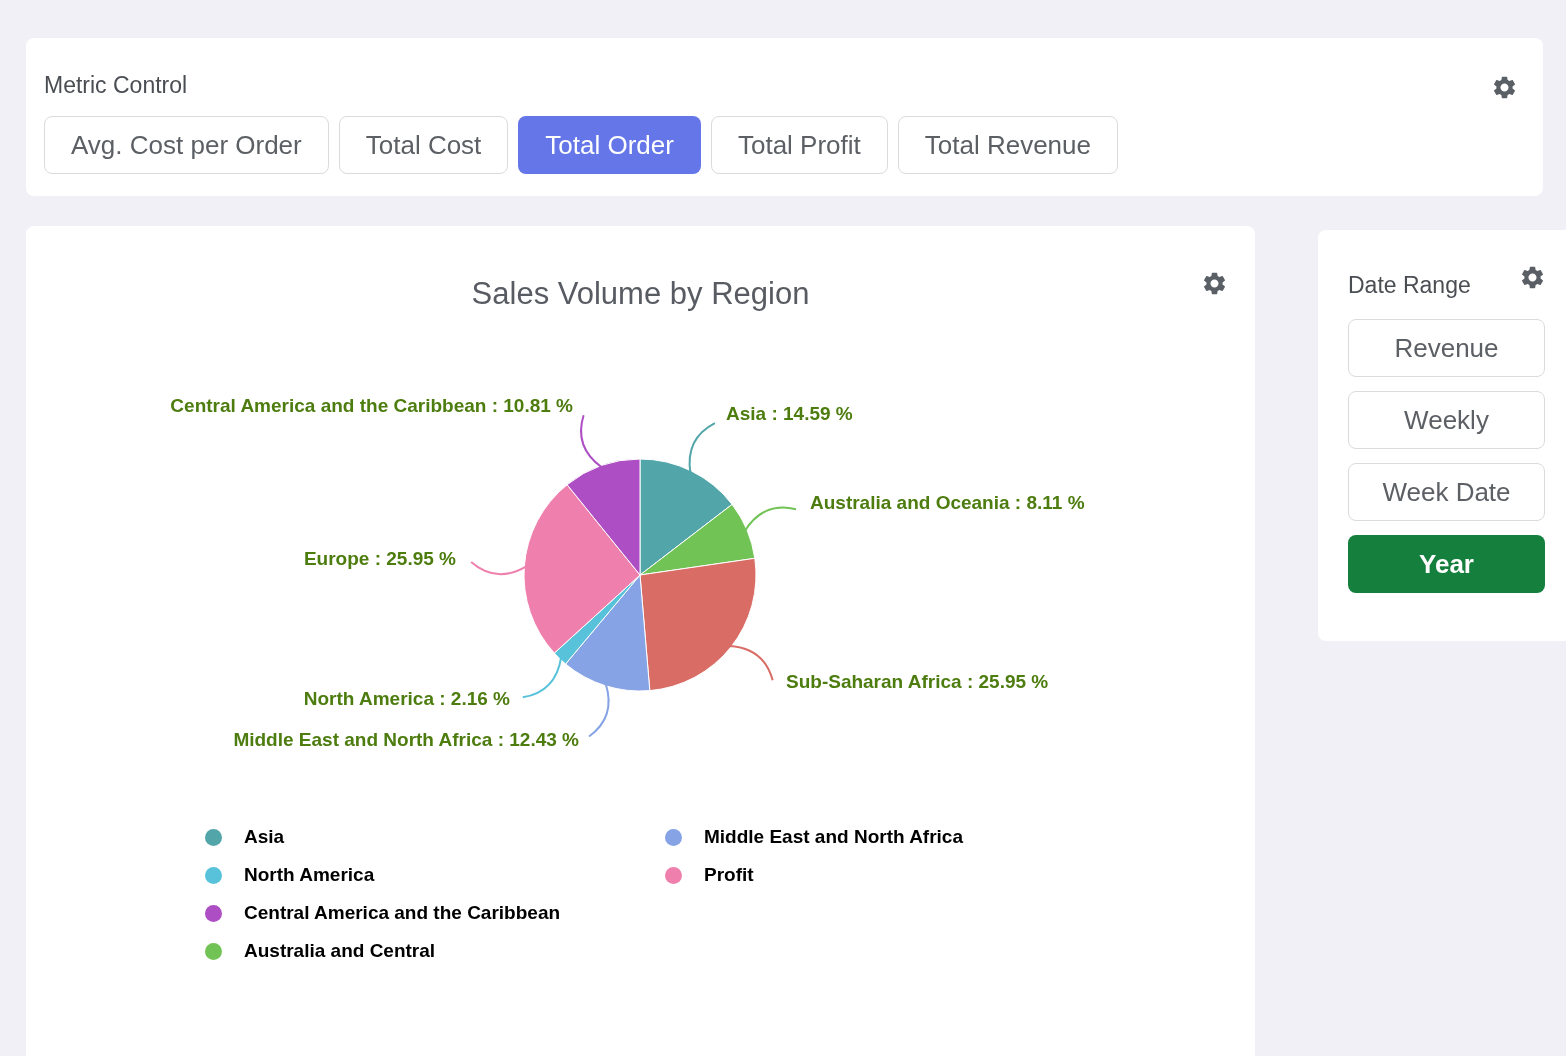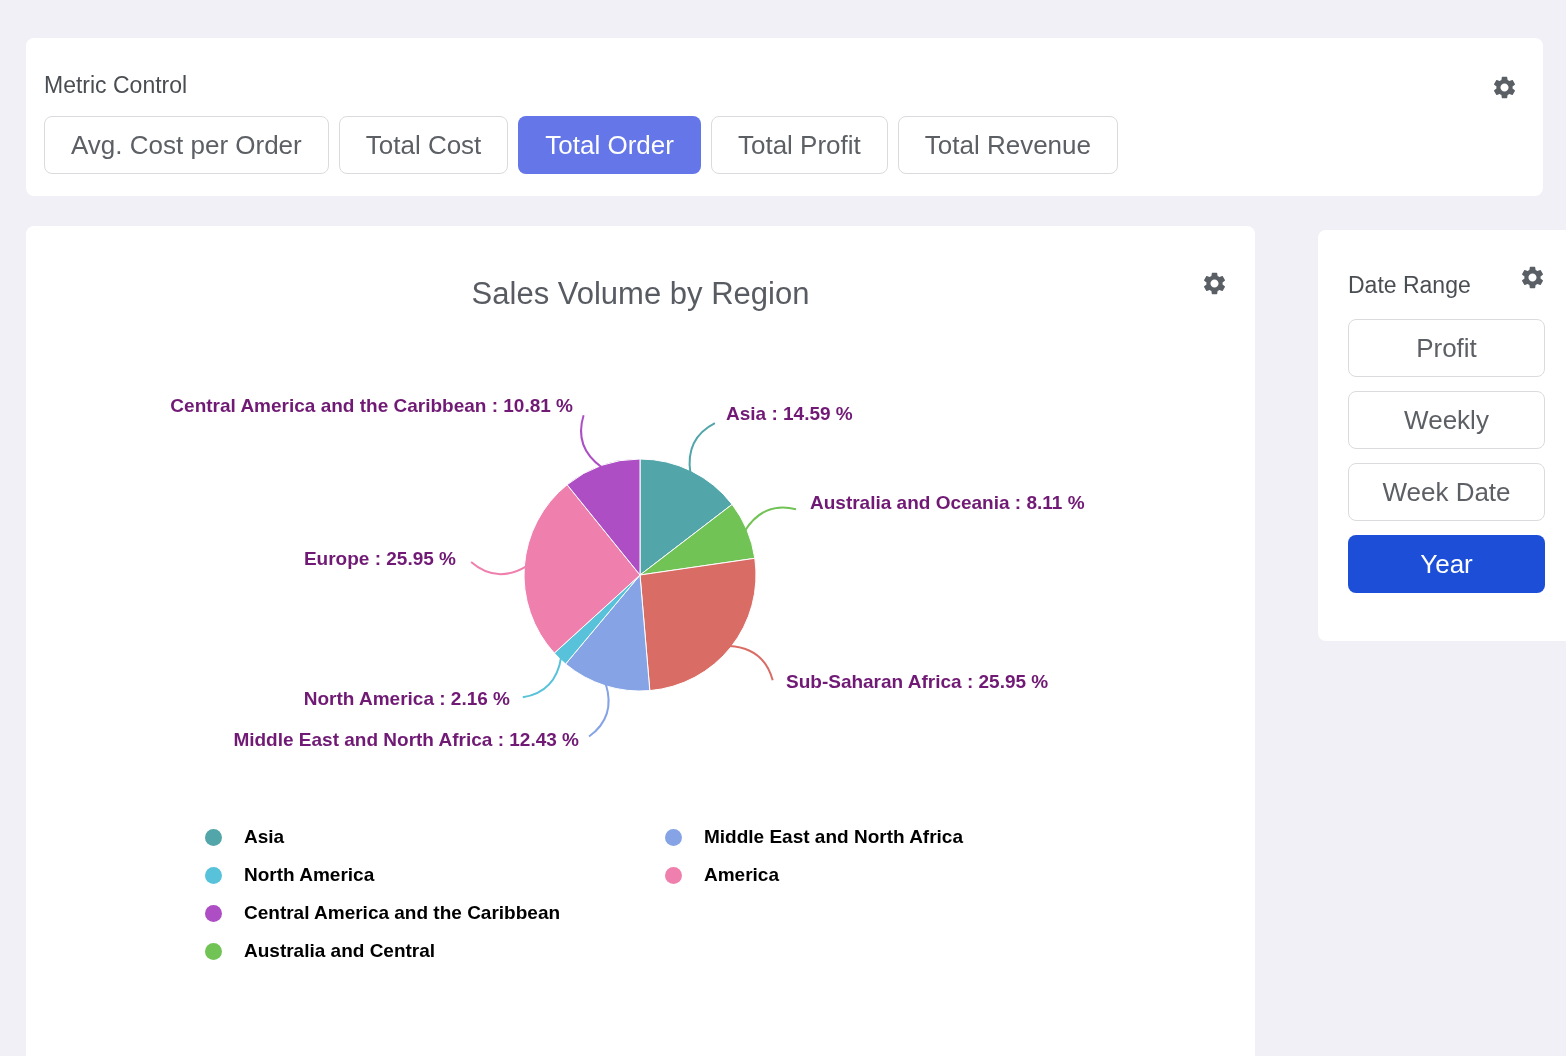--- a/index.html
+++ b/index.html
@@ -60,21 +60,21 @@
     font-size:31px;
     color:#585C62;
     font-weight:400;
   }
   .chart-card .gear-btn { top:42px; right:26px; }
   .pie-svg { position:absolute; left:0; top:0; }
   .pie-label {
     position:absolute;
     font-size:19px;
     font-weight:700;
-    color:#701a75;
+    color:#4d7c0f;
     white-space:nowrap;
   }
   .chart-legend {
     position:absolute;
     left:179px; top:592px;
     display:grid;
     grid-template-columns:460px auto;
     grid-template-rows:repeat(4,38px);
     grid-auto-flow:column;
     align-items:center;
@@ -147,38 +147,38 @@
       <div class="legend-item">
         <span class="legend-dot" style="background: rgb(114, 195, 86);"></span>
         <span class="legend-text">Australia and Central</span>
       </div>
       <div class="legend-item">
         <span class="legend-dot" style="background: rgb(133, 163, 229);"></span>
         <span class="legend-text">Middle East and North Africa</span>
       </div>
       <div class="legend-item">
         <span class="legend-dot" style="background: rgb(239, 128, 174);"></span>
-        <span class="legend-text">America</span>
+        <span class="legend-text">Profit</span>
       </div>
     </div>
 <div class="pie-label" style="left: 700px; top: 177px;">Asia : 14.59 %</div>
     <div class="pie-label" style="left: 784px; top: 266px;">Australia and Oceania : 8.11 %</div>
     <div class="pie-label" style="left: 760px; top: 445px;">Sub-Saharan Africa : 25.95 %</div>
     <div class="pie-label" style="right: 676px; top: 503px;">Middle East and North Africa : 12.43 %</div>
     <div class="pie-label" style="right: 745px; top: 462px;">North America : 2.16 %</div>
     <div class="pie-label" style="right: 799px; top: 322px;">Europe : 25.95 %</div>
     <div class="pie-label" style="right: 682px; top: 169px;">Central America and the Caribbean : 10.81 %</div>
   </section>
 
 <section class="card range-card">
   <button class="gear-btn">
     <svg viewBox="0 0 24 24">
         <path d="M19.14 12.94c.04-.3.06-.61.06-.94 0-.32-.02-.64-.07-.94l2.03-1.58c.18-.14.23-.41.12-.61l-1.92-3.32c-.12-.22-.37-.29-.59-.22l-2.39.96c-.5-.38-1.03-.7-1.62-.94l-.36-2.54c-.04-.24-.24-.41-.48-.41h-3.84c-.24 0-.43.17-.47.41l-.36 2.54c-.59.24-1.13.57-1.62.94l-2.39-.96c-.22-.08-.47 0-.59.22L2.74 8.87c-.12.21-.08.47.12.61l2.03 1.58c-.05.3-.09.63-.09.94s.02.64.07.94l-2.03 1.58c-.18.14-.23.41-.12.61l1.92 3.32c.12.22.37.29.59.22l2.39-.96c.5.38 1.03.7 1.62.94l.36 2.54c.05.24.24.41.48.41h3.84c.24 0 .44-.17.47-.41l.36-2.54c.59-.24 1.13-.56 1.62-.94l2.39.96c.22.08.47 0 .59-.22l1.92-3.32c.12-.22.07-.47-.12-.61l-2.01-1.58zM12 15.6c-1.98 0-3.6-1.62-3.6-3.6s1.62-3.6 3.6-3.6 3.6 1.62 3.6 3.6-1.62 3.6-3.6 3.6z"></path>
       </svg>
   </button>
   <h2 class="card-heading">Date Range</h2>
   <div class="btn-col">
-      <button class="pill">Profit</button>
+      <button class="pill">Revenue</button>
       <button class="pill">Weekly</button>
       <button class="pill">Week Date</button>
-      <button class="pill selected" style="background: #1d4ed8;">Year</button>
+      <button class="pill selected" style="background: #15803d; font-weight: bold;">Year</button>
     </div>
 </section>
 
 </body></html>

